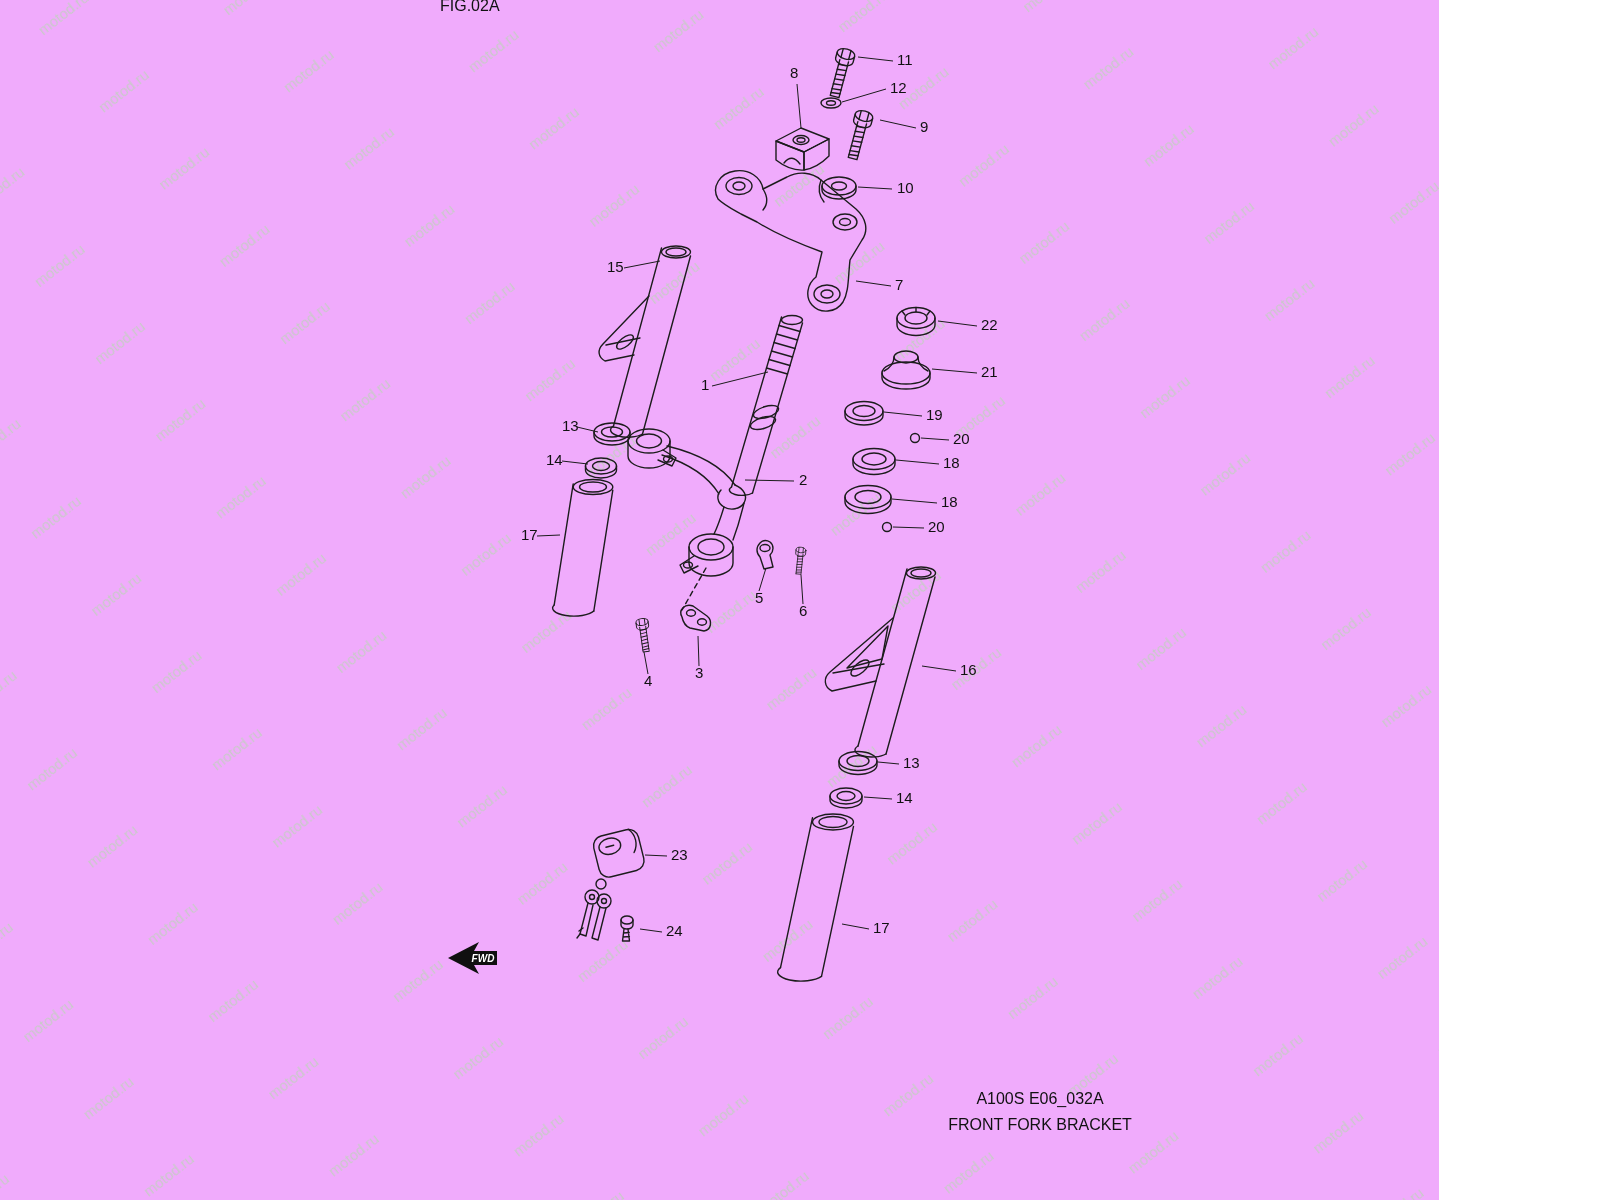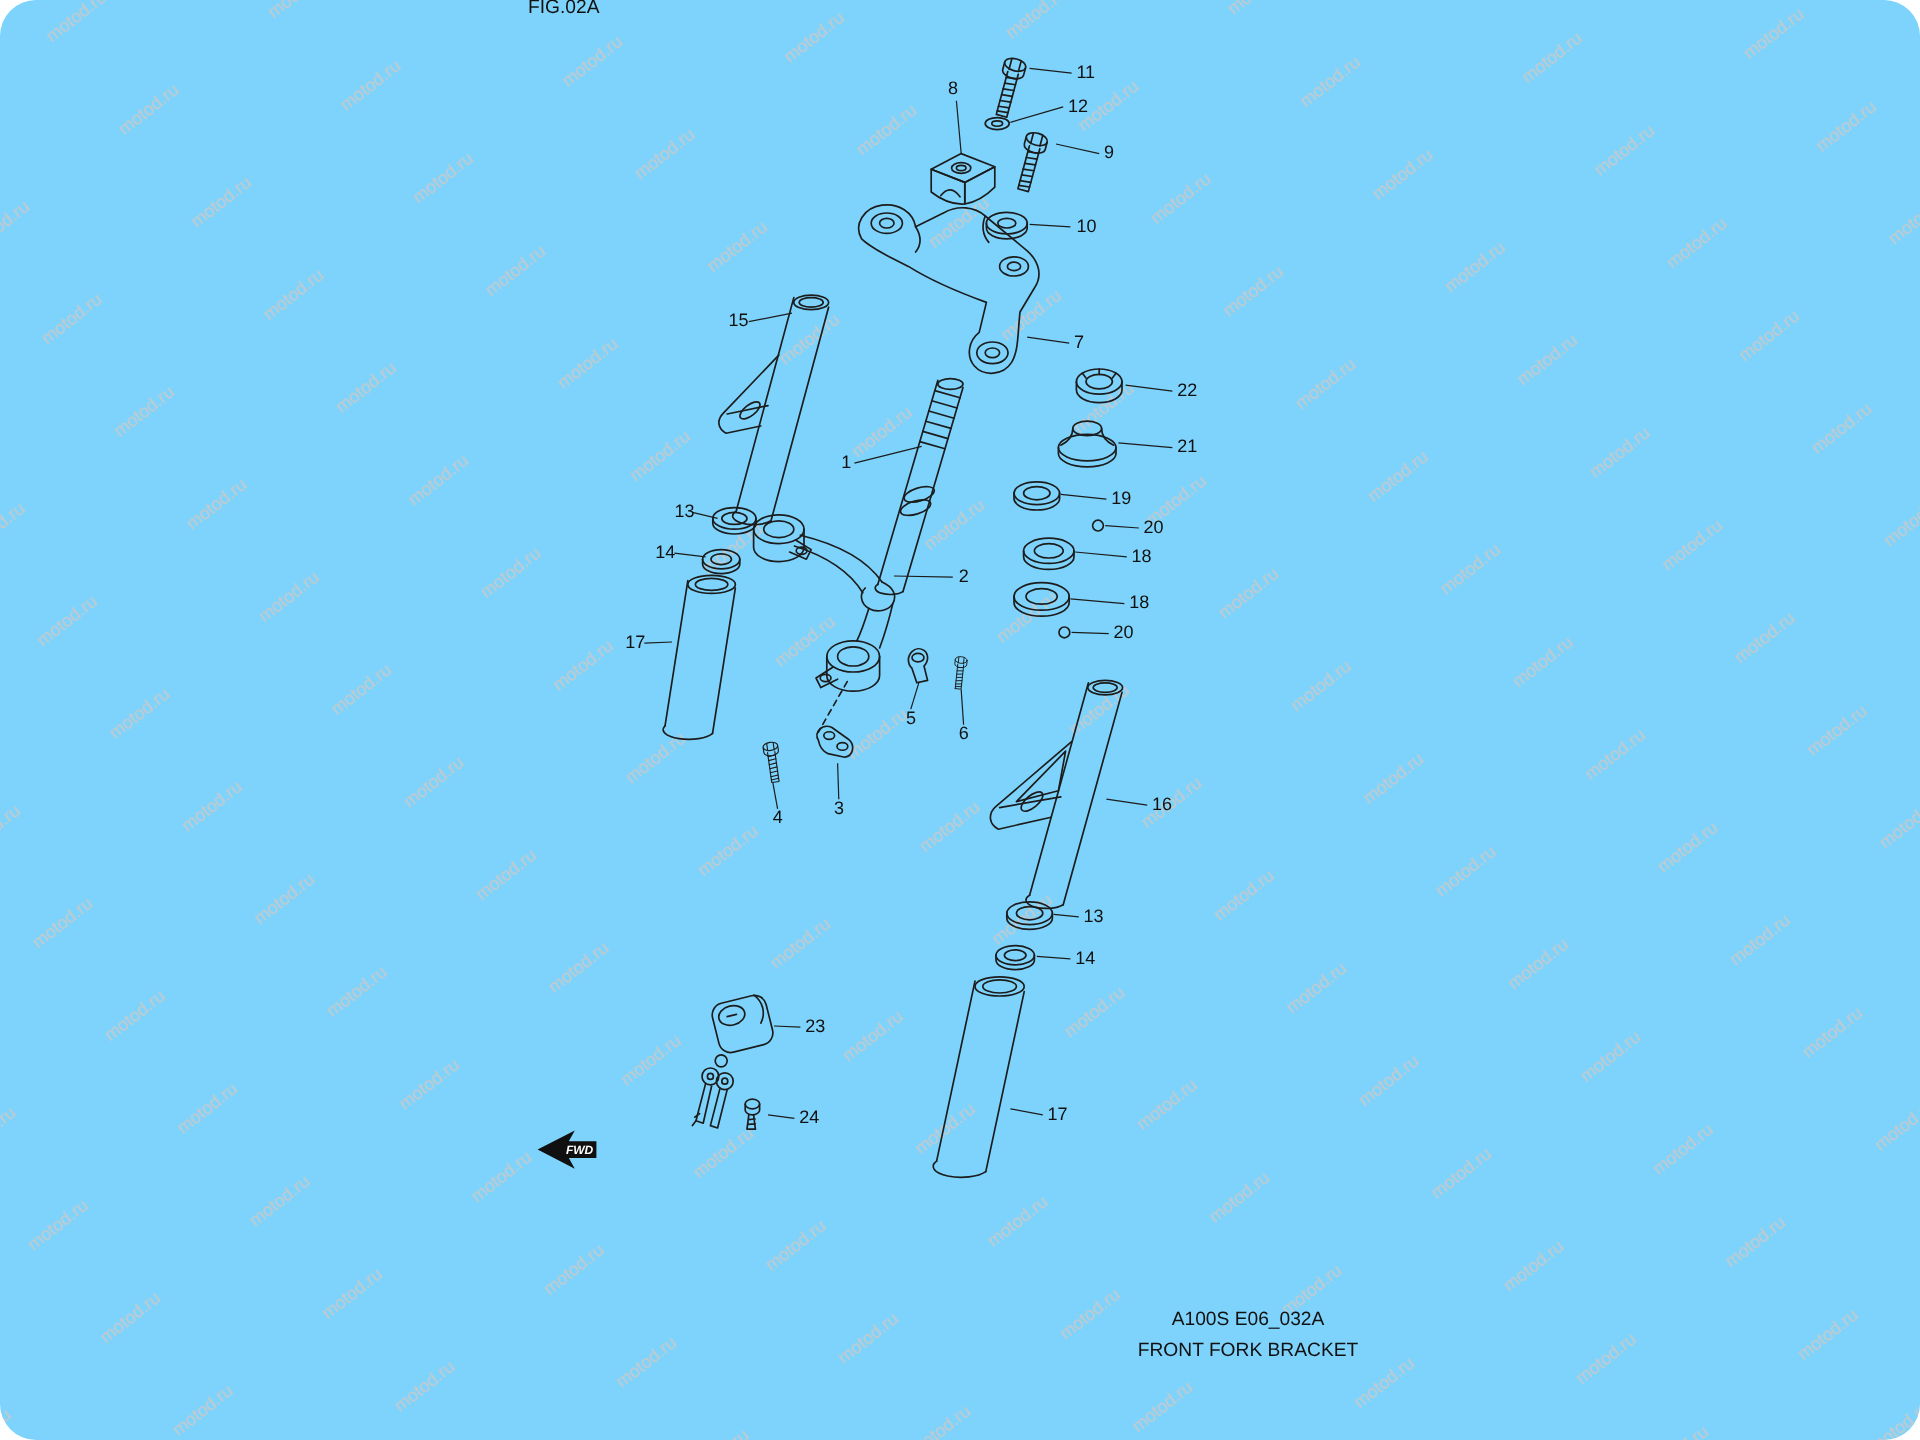--- a/index.html
+++ b/index.html
@@ -1,16 +1,16 @@
 <!DOCTYPE html>
 <html><head>
 <meta charset="utf-8">
 <style>
   html,body{margin:0;padding:0;background:#ffffff;}
-  .page{position:relative;width:1600px;height:1200px;background:#7dd3fc;overflow:hidden;border-radius:30px;}
+  .page{position:relative;width:1439px;height:1200px;background:#f0abfc;overflow:hidden;}
   svg{display:block;}
   .art{stroke:#1c1c1c;stroke-width:1.4;fill:none;stroke-linecap:round;stroke-linejoin:round;}
   .leaders line, .leaders path{stroke:#1c1c1c;stroke-width:1;fill:none;}
   .lbl{font-family:"Liberation Sans",sans-serif;font-size:15px;fill:#111;stroke:none;}
   .caption{font-family:"Liberation Sans",sans-serif;font-size:16px;fill:#111;stroke:none;}
   .wm{font-family:"Liberation Sans",sans-serif;font-size:15px;stroke:none;}
   .fwd{fill:#101010;stroke:none;}
   .fwdtext{font-family:"Liberation Sans",sans-serif;font-size:10px;font-style:italic;font-weight:bold;fill:#ffffff;stroke:none;}
   .dash{stroke-dasharray:5 4;}
 </style>

